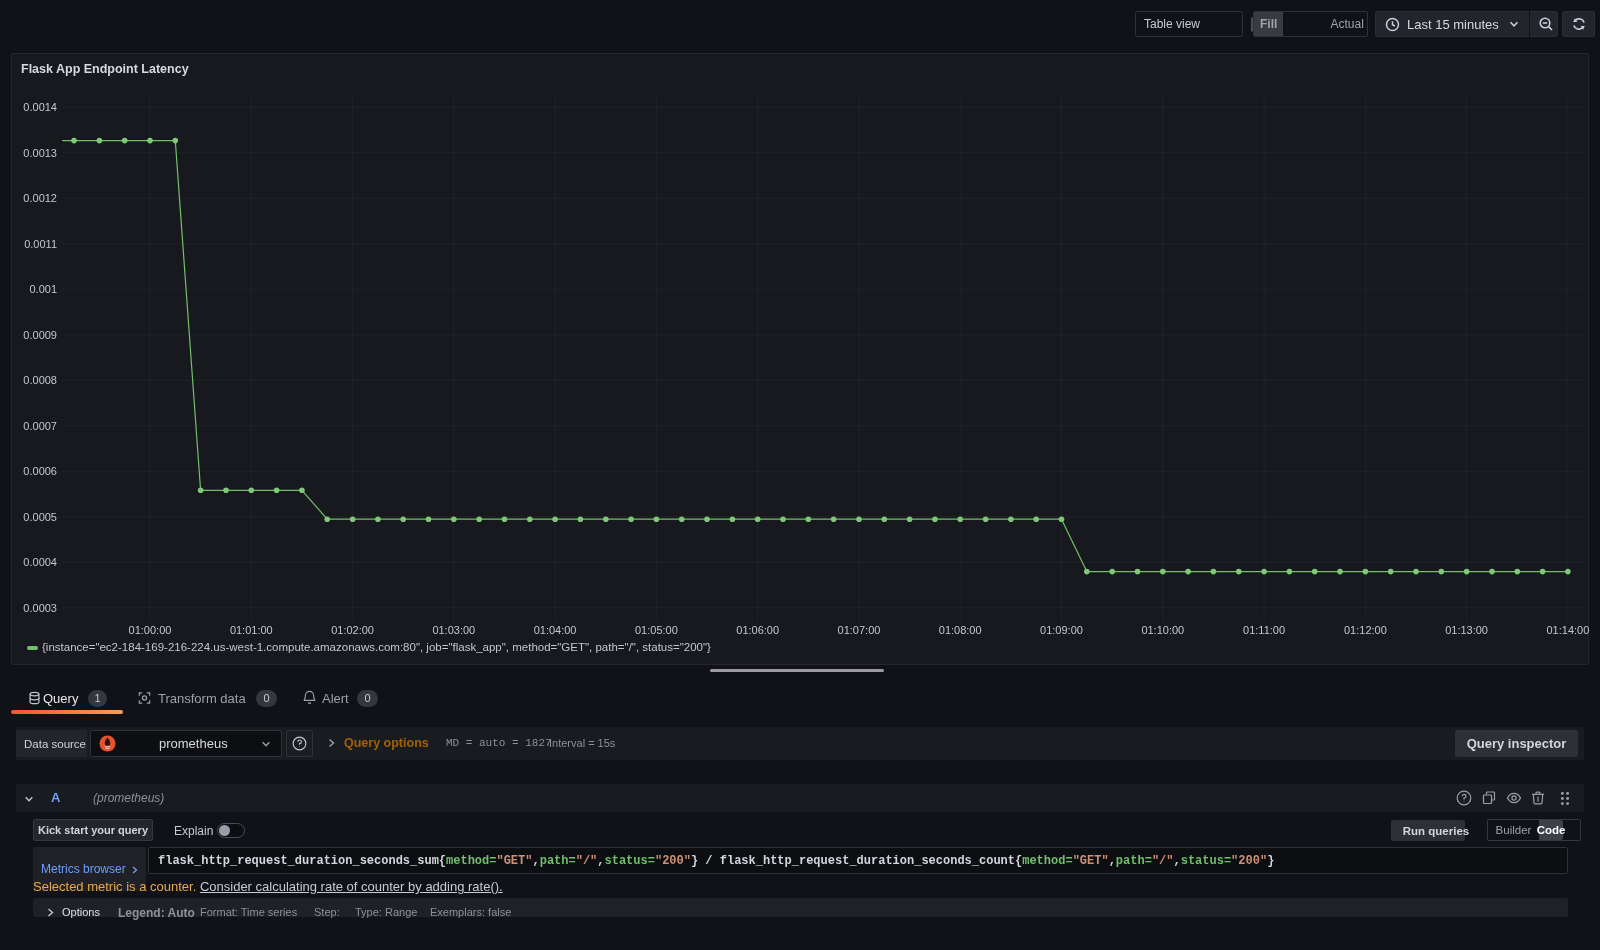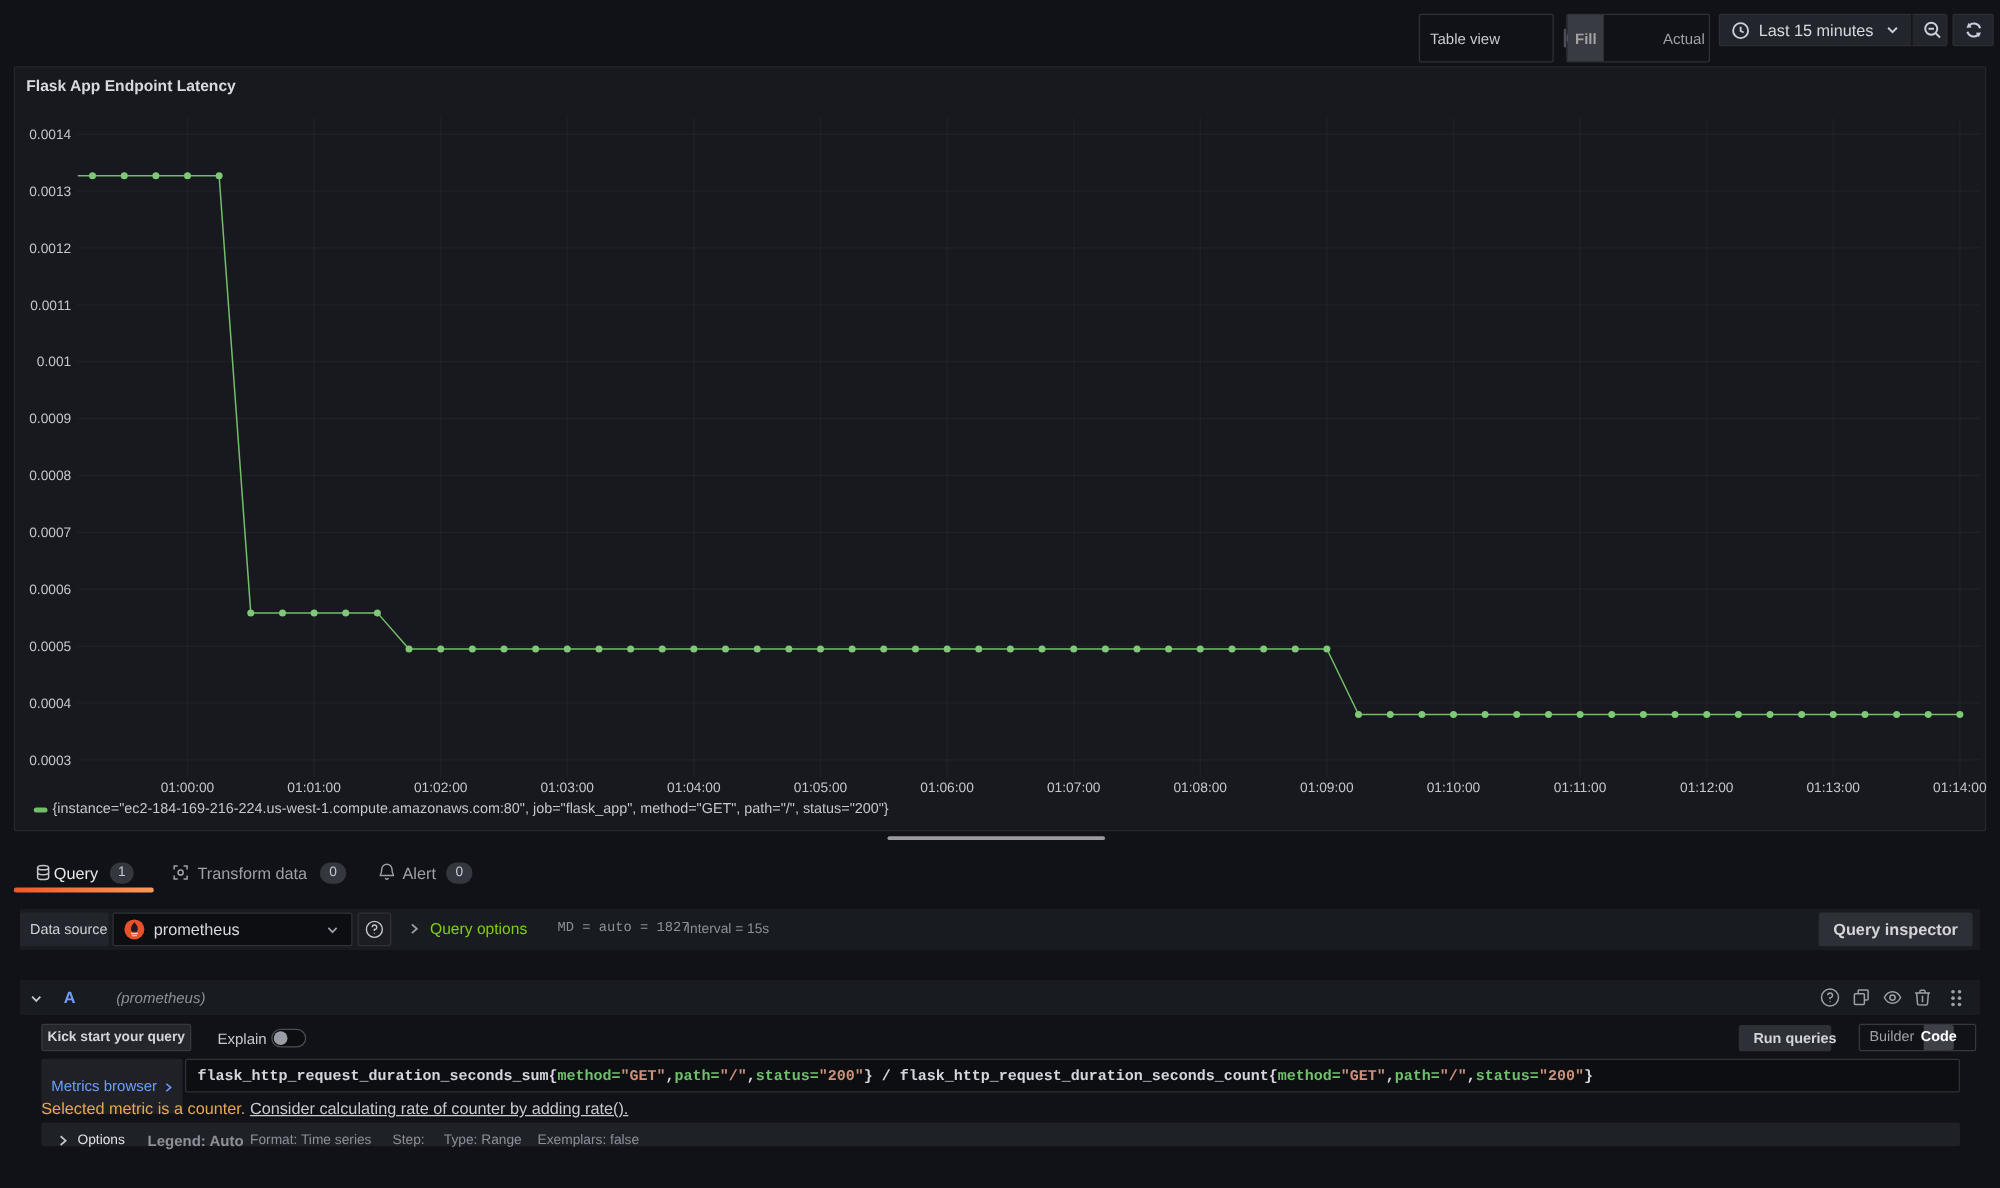--- a/index.html
+++ b/index.html
@@ -1,21 +1,21 @@
 <!DOCTYPE html>
 <html><head>
 <meta charset="utf-8">
 <style>
   * { margin:0; padding:0; box-sizing:border-box; }
   html,body { width:1600px; height:950px; background:#111217; overflow:hidden;
     font-family:"Liberation Sans", sans-serif; color:#ccccdc; }
   .abs { position:absolute; }
   span, div { white-space:nowrap; }
   #chart { position:absolute; left:0; top:0; }
-  .grp { position:absolute; top:11px; height:39px; border:1px solid #2e3138;
+  .grp { position:absolute; top:11px; height:26px; border:1px solid #2e3138;
     border-radius:2px; display:flex; align-items:center;gap:44px; }
   .tbtn { position:absolute; top:11px; height:26px; background:#22252b;
     border:1px solid #2c2e35; border-radius:2px; display:flex; align-items:center; }
   .seg { height:100%; display:flex; align-items:center; justify-content:center;
     font-size:12px; }
   .badge { display:inline-block; background:#34373e; color:#c8c9d2; font-size:11px;
     border-radius:9px; text-align:center; }
   .icon { display:inline-block; }
 </style>
 </head>
@@ -90,21 +90,21 @@
   </svg>
   <span class="abs" style="left:322px; top:7px; font-size:13px; color:#9da0a8;">Alert</span>
   <span class="badge abs" style="left:357px; top:6px; width:21px; height:17px; line-height:17px;">0</span>
   <div class="abs" style="left:11px; top:26px; width:112px; height:4px; border-radius:2px; background:linear-gradient(90deg,#f0572c,#fb9a58);"></div>
 </div>
 
 <div class="abs" style="left:16px; top:727px; width:1568px; height:33px; background:#181b1f;"></div>
 <div class="abs" style="left:16px; top:730px; width:71px; height:27px; background:#22252b; border-radius:2px; display:flex; align-items:center;">
   <span style="font-size:11.5px; font-weight:500; color:#d0d1d8; margin-left:8px;">Data source</span>
 </div>
-<div class="abs" style="left:90px; top:730px; width:192px; height:27px; background:#0d0e12; border:1px solid #2e3138; border-radius:2px; display:flex; align-items:center;">
+<div class="abs" style="left:90px; top:730px; width:192px; height:27px; background:#0d0e12; border:1px solid #2e3138; border-radius:2px; display:flex; align-items:center;gap:36px;">
   <svg style="margin-left:8px;" width="17" height="17" viewBox="0 0 17 17">
     <circle cx="8.5" cy="8.5" r="8" fill="#e6522c"></circle>
     <path d="M8.5 2.6 C9.6 4.3 11.2 5.4 11.2 7.9 C11.2 9.2 10.6 10.1 10.3 10.4 H6.7 C6.4 10.1 5.8 9.2 5.8 7.9 C5.8 5.4 7.4 4.3 8.5 2.6 Z" fill="#23181a"></path>
     <path d="M6.7 10.4 H10.3 L10 11 H7 Z" fill="#3a2528"></path>
     <rect x="5.7" y="11.2" width="5.6" height="1.1" rx="0.5" fill="#d9d9de"></rect>
     <rect x="6.4" y="13" width="4.2" height="1.0" rx="0.5" fill="#caccd2"></rect>
   </svg>
   <span style="font-size:13px; color:#d8d9df; margin-left:7px;">prometheus</span>
   <svg style="position:absolute; right:9px;" width="12" height="12" viewBox="0 0 12 12" fill="none" stroke="#9da0a8" stroke-width="1.4">
     <path d="M2.7 4.3 L6 7.7 L9.3 4.3"></path>
@@ -113,21 +113,21 @@
 <div class="abs" style="left:286px; top:730px; width:27px; height:27px; background:#1b1d22; border:1px solid #2e3138; border-radius:2px; display:flex; align-items:center; justify-content:center;">
   <svg width="15" height="15" viewBox="0 0 16 16" fill="none" stroke="#c5c6ce" stroke-width="1.2">
     <circle cx="8" cy="8" r="6.8"></circle>
     <path d="M6.2 6.2 A1.9 1.9 0 1 1 8.3 8.1 L8 8.1 V9.4"></path>
     <circle cx="8" cy="11.3" r="0.5" fill="#c5c6ce" stroke="none"></circle>
   </svg>
 </div>
 <svg class="abs" style="left:327px; top:737px;" width="9" height="12" viewBox="0 0 9 12" fill="none" stroke="#9da0a8" stroke-width="1.4">
   <path d="M2.5 2.5 L6.5 6 L2.5 9.5"></path>
 </svg>
-<span class="abs" style="left:344px; top:736px; font-size:12.5px; font-weight:400; color:#84cc16;">Query options</span>
+<span class="abs" style="left:344px; top:736px; font-size:12.5px; font-weight:700; color:#a16207;">Query options</span>
 <span class="abs" style="left:446px; top:737px; font-size:11px; color:#8e8f99;font-family:Liberation Mono, monospace;">MD = auto = 1827</span>
 <span class="abs" style="left:549px; top:737px; font-size:11px; color:#8e8f99;">Interval = 15s</span>
 <div class="abs" style="left:1455px; top:730px; width:123px; height:27px; background:#2e3037; border-radius:2px; display:flex; align-items:center; justify-content:center;">
   <span style="font-size:13px; font-weight:600; color:#d4d5db;">Query inspector</span>
 </div>
 
 <div class="abs" style="left:16px; top:784px; width:1568px; height:28px; background:#181b1f; border-radius:2px;">
   <svg class="abs" style="left:7px; top:9px;" width="12" height="12" viewBox="0 0 12 12" fill="none" stroke="#c5c6ce" stroke-width="1.4">
     <path d="M2.7 4.3 L6 7.7 L9.3 4.3"></path>
   </svg>

